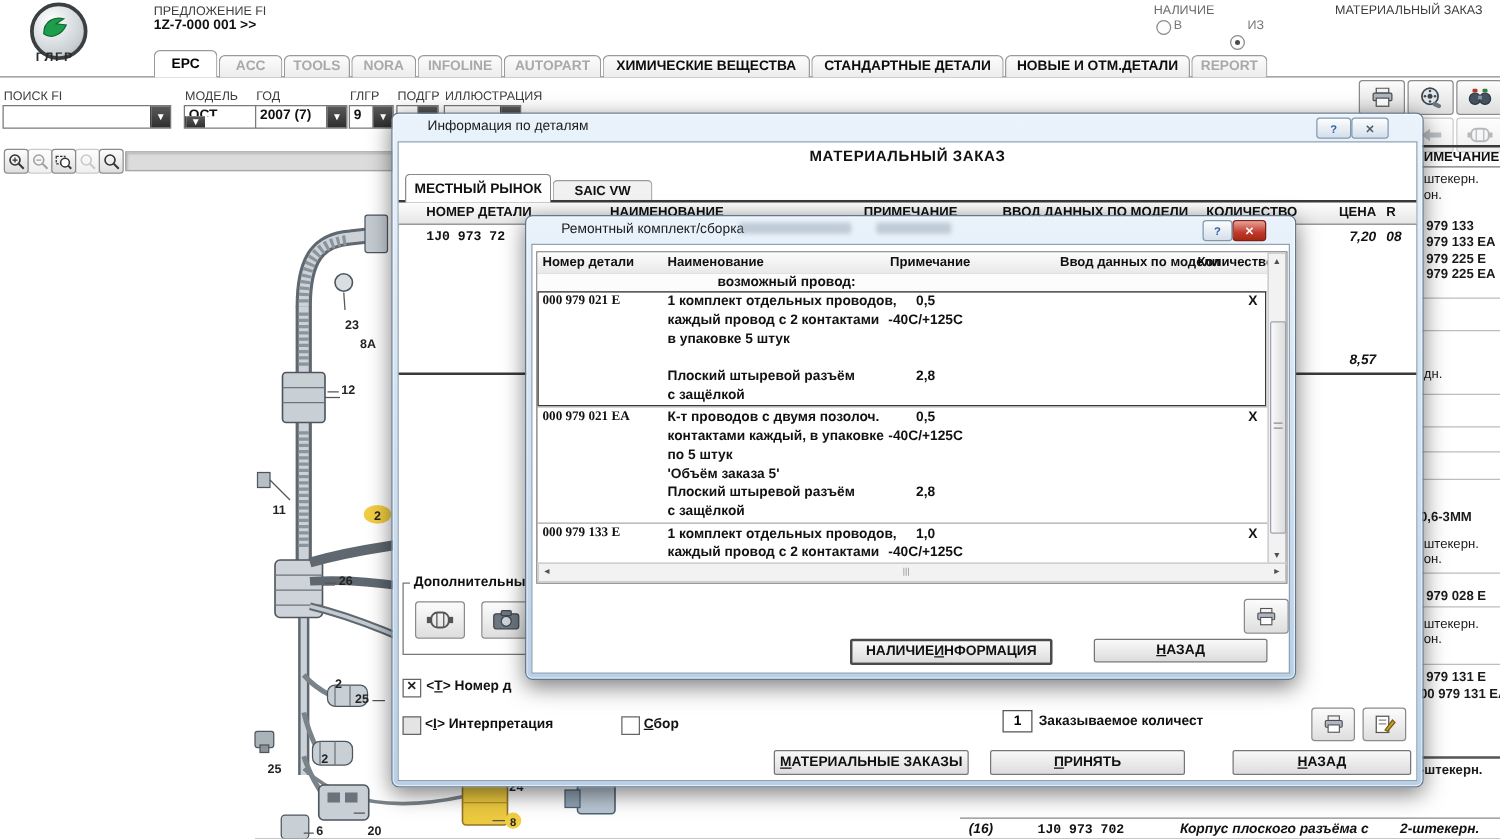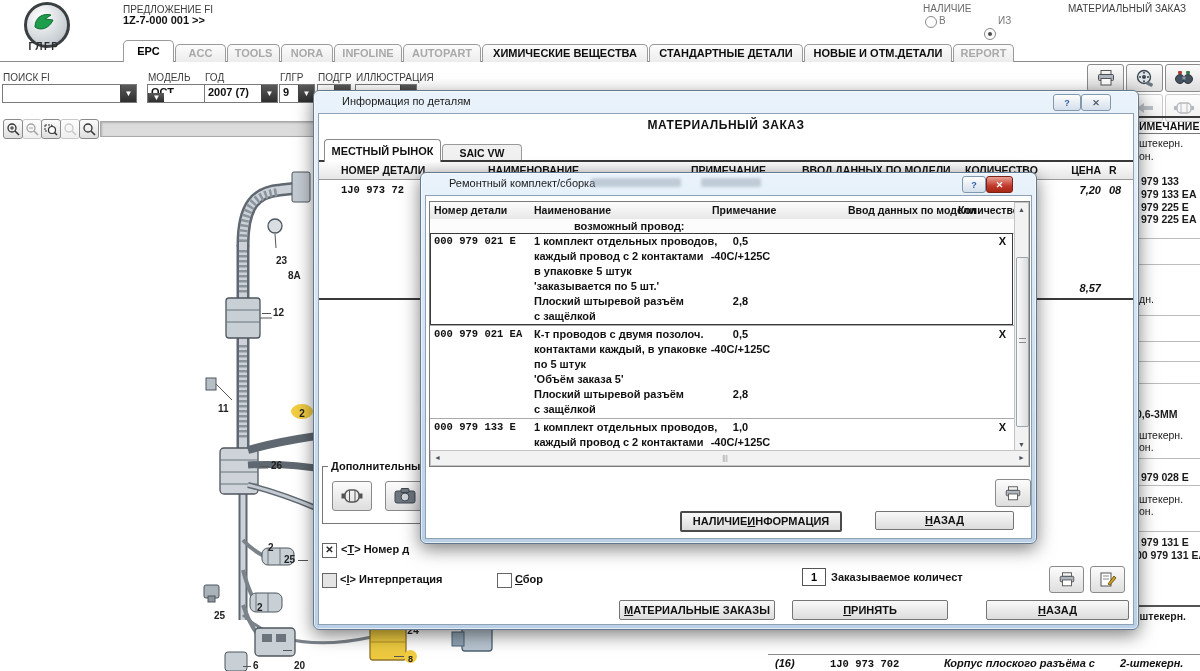--- a/index.html
+++ b/index.html
@@ -58,21 +58,21 @@
   .dashl{position:absolute;height:1px;background:#555;}
   .hl{background:#f2cd42;border-radius:50%;text-align:center;}
   
   .scrt{background:#f2f2f2;border:1px solid #c3c3c3;}
   .scrb{background:linear-gradient(90deg,#fafafa,#dcdcdc);border:1px solid #9aa4ae;border-radius:2px;}
   .arr{font-size:7px;color:#49525b;text-align:center;line-height:13px;}
   
   .rline{position:absolute;left:0;width:584px;height:15px;}
   .rline .nm{position:absolute;left:104px;font-size:11px;font-weight:bold;white-space:nowrap;}
   .rline .nt{position:absolute;left:263px;width:95px;text-align:center;font-size:11px;font-weight:bold;}
-  .rline .pn{position:absolute;left:4px;}
+  .rline .pn{position:absolute;left:4px;font-family:Liberation Serif, serif;}
   .rline .qy{position:absolute;left:556px;width:20px;text-align:right;font-size:11px;font-weight:bold;}
   .ghost{position:absolute;top:5px;height:9px;border-radius:2px;background:#8d9cab;opacity:.45;filter:blur(1.5px);}
 </style>
 </head>
 <body>
 
 <div id="app">
 
   <div class="a" style="left:24px;top:2px;width:40px;height:40px;border-radius:50%;border:3px solid #3a3f42;background:radial-gradient(circle at 35% 30%,#ffffff,#c9cfd4 70%,#9aa2a8);">
     <svg width="34" height="34" style="position:absolute;left:0;top:0" viewBox="0 0 34 34">
@@ -455,23 +455,20 @@
             <span class="nt">0,5</span>
             <span class="qy">X</span>
           </div>
         <div class="rline" style="top:48px;">
             <span class="nm">каждый провод с 2 контактами</span>
             <span class="nt">-40C/+125C</span>
           </div>
         <div class="rline" style="top:63px;">
             <span class="nm">в упаковке 5 штук</span>
           </div>
-        <div class="rline" style="top:78px;">
-            <span class="nm">'заказывается по 5 шт.'</span>
-          </div>
         <div class="rline" style="top:93px;">
             <span class="nm">Плоский штыревой разъём</span>
             <span class="nt">2,8</span>
           </div>
         <div class="rline" style="top:108px;">
             <span class="nm">с защёлкой</span>
           </div>
 
         <div class="a" style="left:0;top:123px;width:584px;height:1px;background:#aaa;"></div>
         <div class="rline" style="top:126px;">

